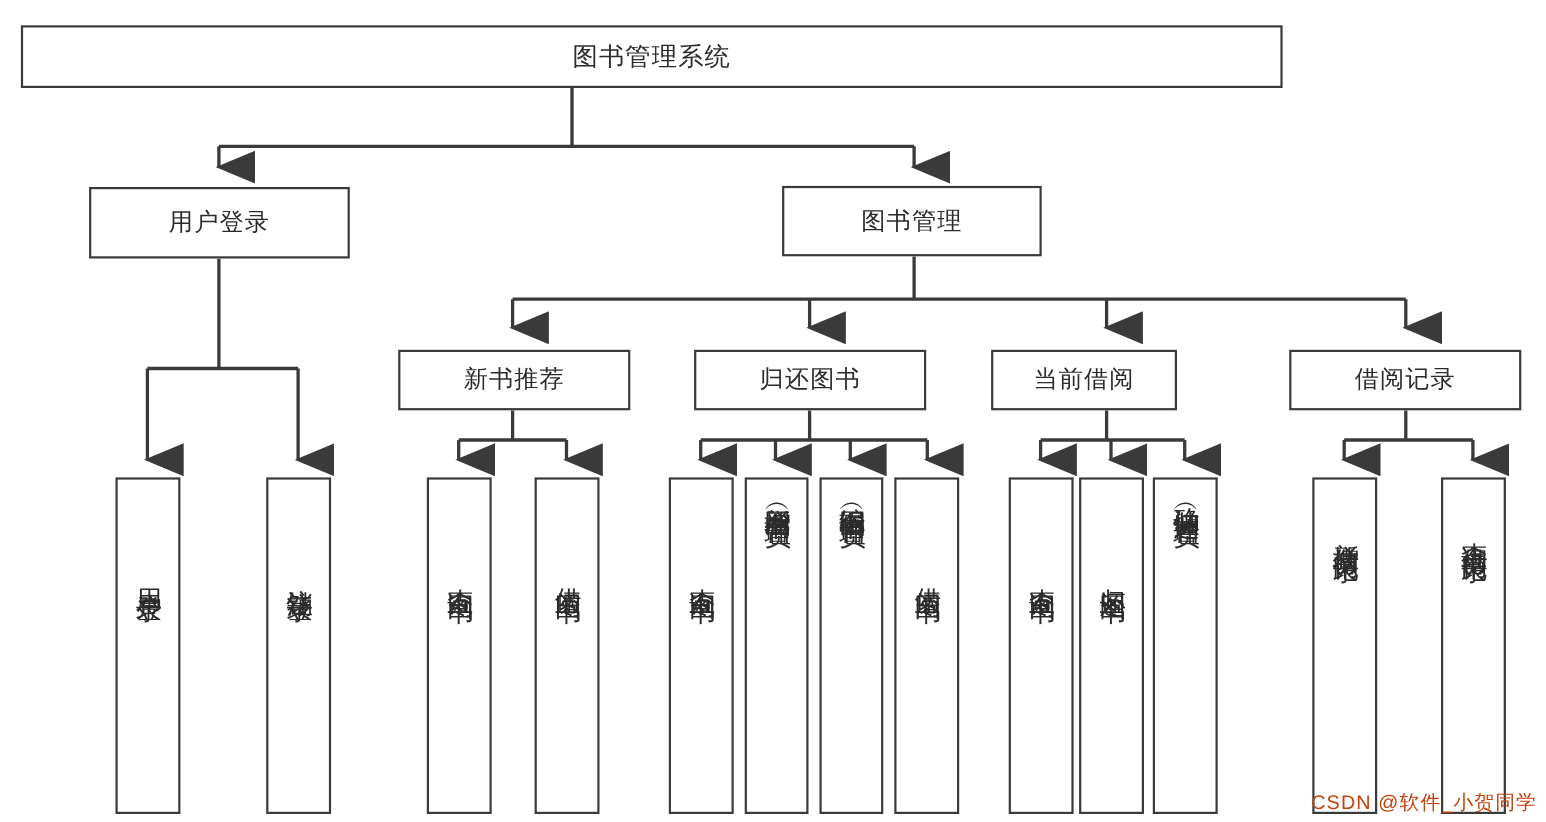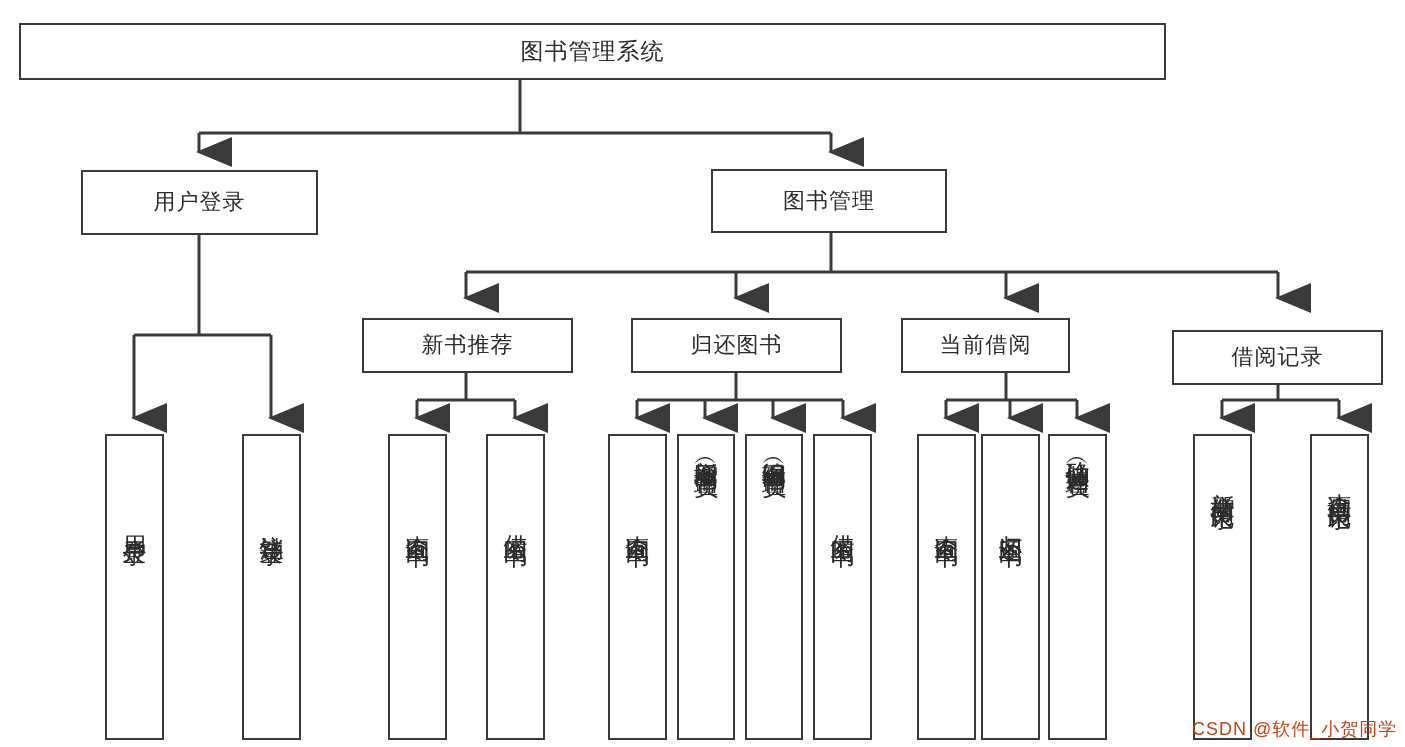--- a/index.html
+++ b/index.html
@@ -143,21 +143,21 @@
   </div>
 
   <div class="node h" style="left:631px; top:318px; width:211px; height:55px;">
     <span>归还图书</span>
   </div>
 
   <div class="node h" style="left:901px; top:318px; width:169px; height:55px;">
     <span>当前借阅</span>
   </div>
 
-  <div class="node h" style="left:1172px; top:330px; width:211px; height:55px;">
+  <div class="node h" style="left:1172px; top:318px; width:211px; height:55px;">
     <span>借阅记录</span>
   </div>
 
   <div class="node v" style="left:105px; top:434px; width:59px; height:306px; padding-top:80px;">
     <span class="vtext">用户登录</span>
   </div>
 
   <div class="node v" style="left:242px; top:434px; width:59px; height:306px; padding-top:80px;">
     <span class="vtext">注销登录</span>
   </div>

